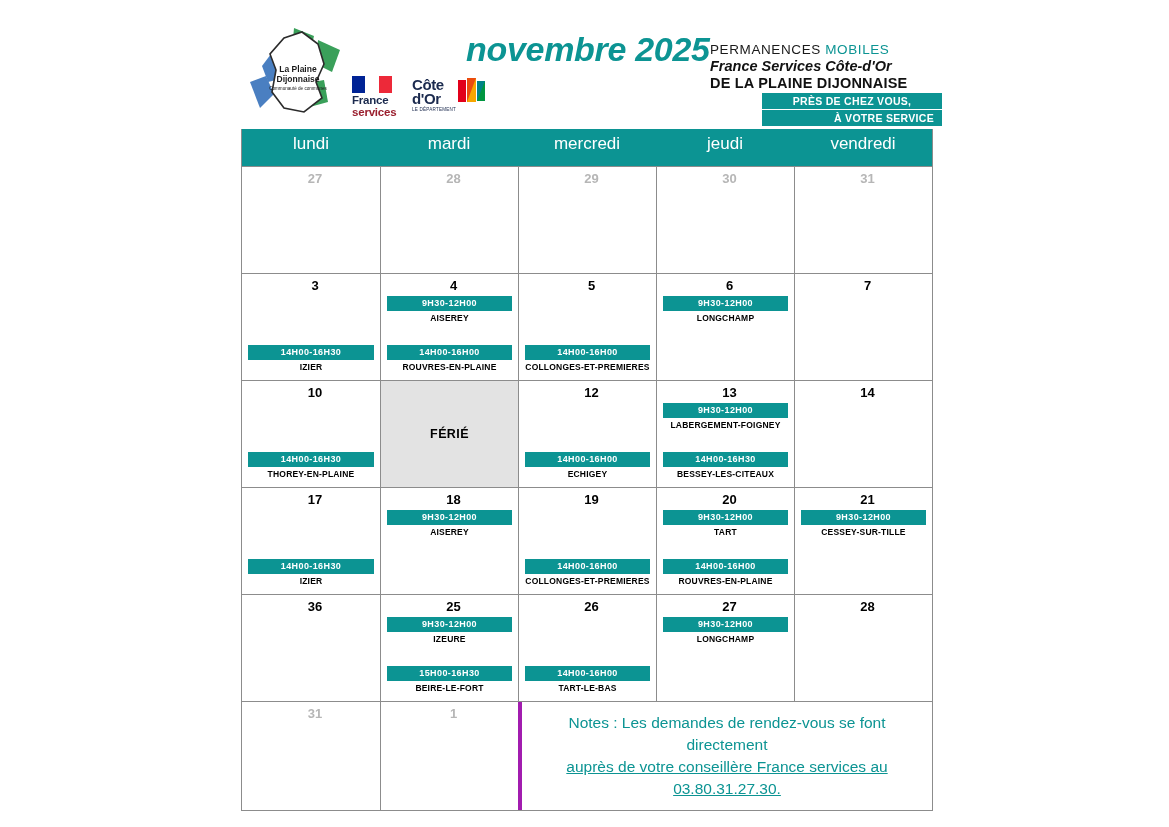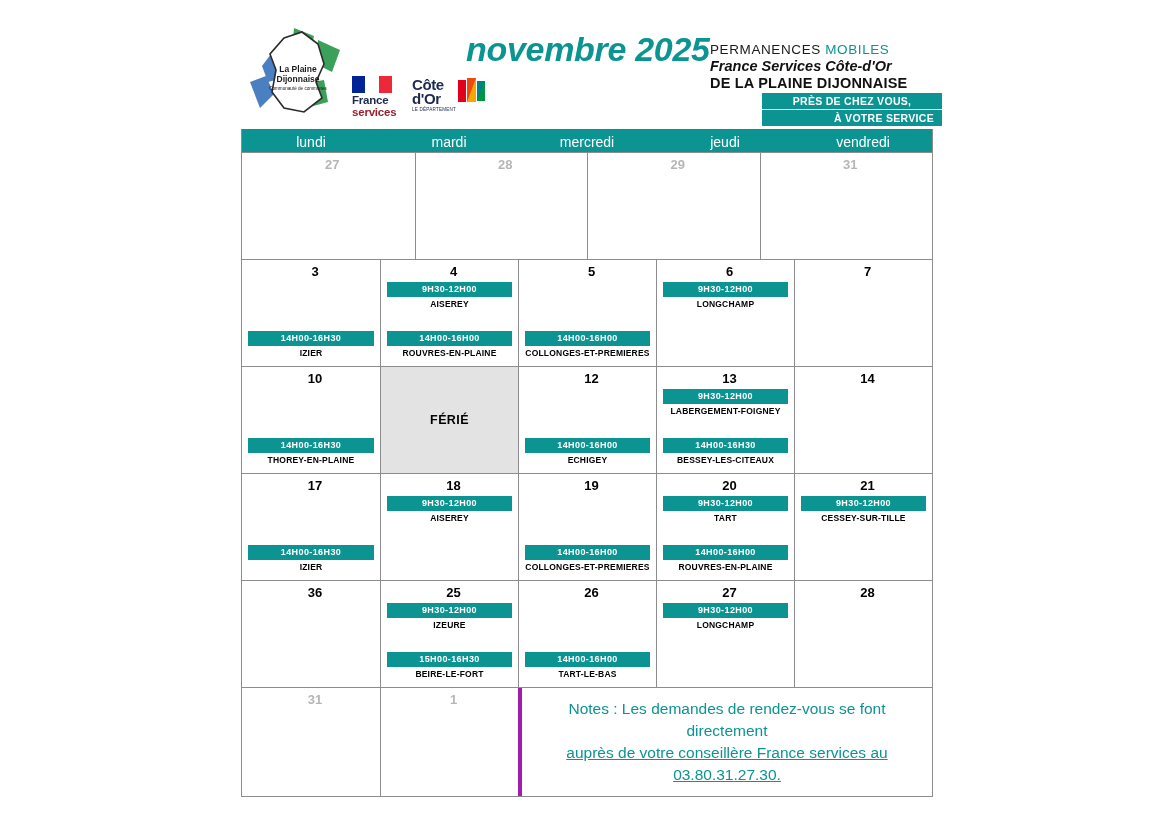--- a/index.html
+++ b/index.html
@@ -165,23 +165,23 @@
     border-top: none;
     box-sizing: border-box;
   }
   .dow-row {
     display: flex;
     background: #0c9493;
   }
   .dow {
     flex: 1 1 20%;
     color: #fff;
-    font-size: 14px;
+    font-size: 17px;
     text-align: center;
-    padding: 5px 0 2px;
+    padding: 5px 0 12px;
     font-weight: 400;
   }
   .week {
     display: flex;
     border-top: 1px solid #8c8c8c;
   }
   .cell {
     flex: 1 1 20%;
     width: 20%;
     box-sizing: border-box;
@@ -337,20 +337,23 @@
         <div class="cell out">
           <div class="daynum">27</div>
         </div>
         <div class="cell out">
           <div class="daynum">28</div>
         </div>
         <div class="cell out">
           <div class="daynum">29</div>
         </div>
         <div class="cell out">
+          <div class="daynum">30</div>
+        </div>
+        <div class="cell out">
           <div class="daynum">31</div>
         </div>
       </div>
       <div class="week">
         <div class="cell">
           <div class="daynum">3</div>
           <div class="slot pm">
             <div class="time">14H00-16H30</div>
             <div class="place">IZIER</div>
           </div>

